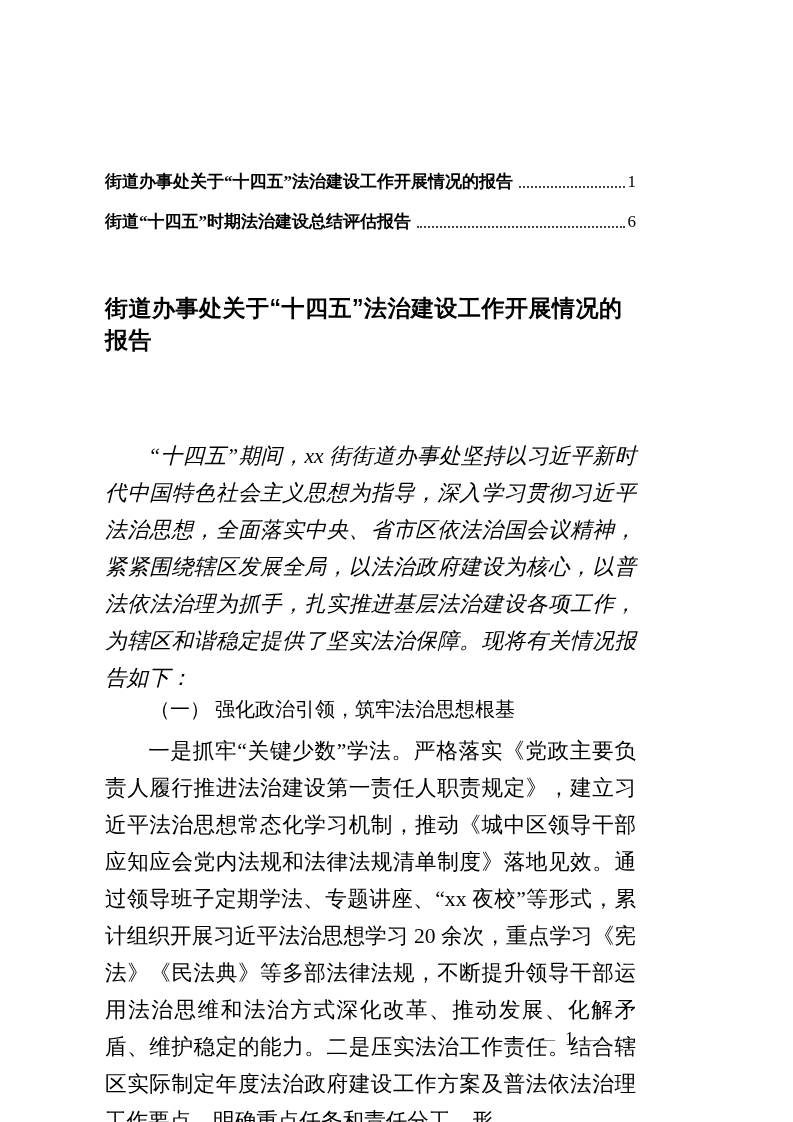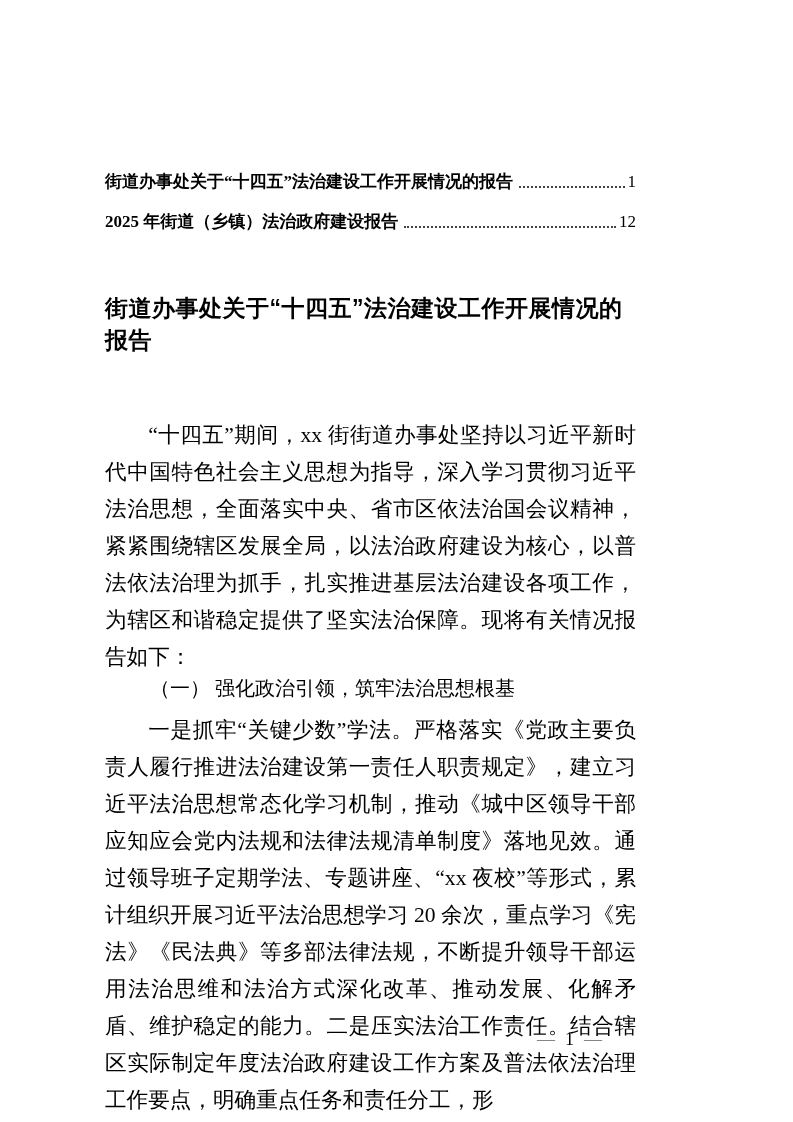--- a/index.html
+++ b/index.html
@@ -60,21 +60,21 @@
 
   
   .body-para {
     margin: 0;
     font-size: 21.6px;
     line-height: 37px;
     text-align: justify;
     text-indent: 2em;
     word-break: break-all;
   }
-  .intro-para { margin-top: 61px; }
+  .intro-para { margin-top: 82px; font-style: italic; }
 
   
   .sec-heading {
     margin: 7px 0 0 0;
     font-family: "Liberation Sans", "DejaVu Sans", sans-serif;
     font-size: 22.5px;
     font-weight: bold;
     line-height: 38px;
     text-indent: 43px;
   }
@@ -110,23 +110,23 @@
 
 <div class="page">
 
   <nav class="toc">
     <div class="toc-item">
       <span class="toc-title">街道办事处关于“十四五”法治建设工作开展情况的报告</span>
       <span class="toc-dots"></span>
       <span class="toc-page">1</span>
     </div>
     <div class="toc-item">
-      <span class="toc-title">2025 年街道（乡镇）法治政府建设报告</span>
+      <span class="toc-title">街道“十四五”时期法治建设总结评估报告</span>
       <span class="toc-dots"></span>
-      <span class="toc-page">12</span>
+      <span class="toc-page">6</span>
     </div>
   </nav>
 
   <h1 class="doc-title">街道办事处关于“十四五”法治建设工作开展情况的报告</h1>
 
   <p class="body-para intro-para">“十四五”期间，xx 街街道办事处坚持以习近平新时代中国特色社会主义思想为指导，深入学习贯彻习近平法治思想，全面落实中央、省市区依法治国会议精神，紧紧围绕辖区发展全局，以法治政府建设为核心，以普法依法治理为抓手，扎实推进基层法治建设各项工作，为辖区和谐稳定提供了坚实法治保障。现将有关情况报告如下：</p>
 
 
   <h3 class="subsec-heading">（一） 强化政治引领，筑牢法治思想根基</h3>
 

